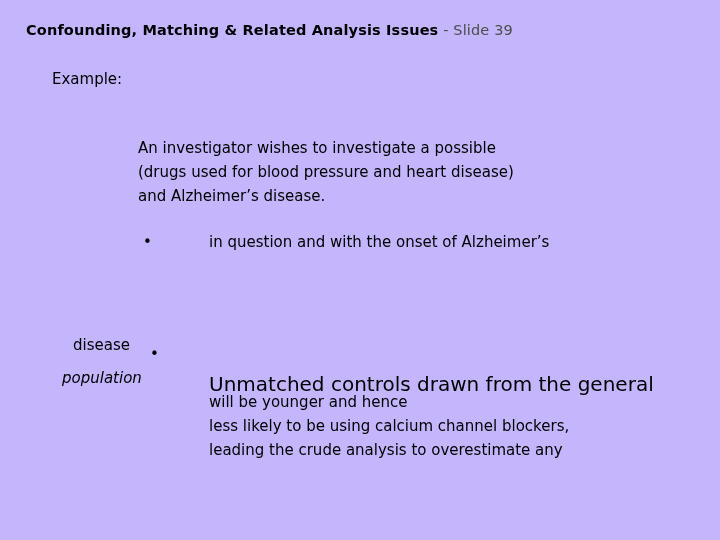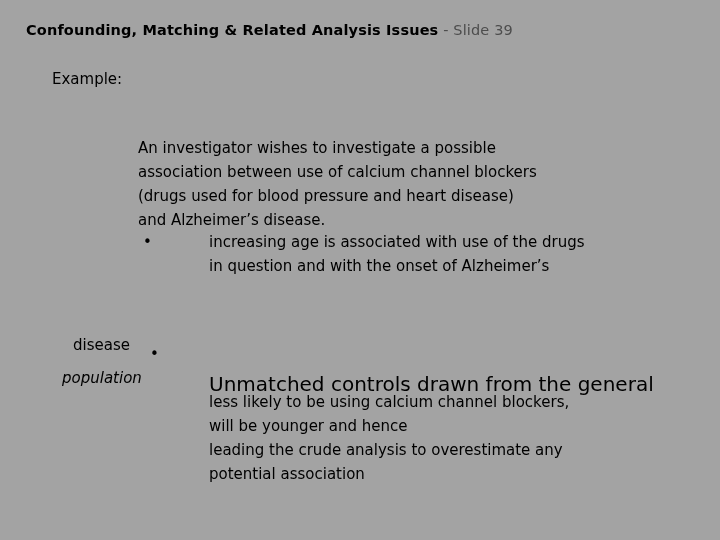--- a/index.html
+++ b/index.html
@@ -13,21 +13,21 @@
     position: relative;
     overflow: hidden;
     font-family: "DejaVu Sans", "Liberation Sans", sans-serif;
     color: #000000;
     -webkit-font-smoothing: none;
   }
 
   .slide {
     position: absolute;
     inset: 0;
-    background: #a3a3a3;
+    background: #c4b5fd;
   }
 
   
   .title-bar {
     position: absolute;
     left: 26px;
     top: 20px;
     width: 670px;
     height: 22px;
     white-space: nowrap;
@@ -145,35 +145,32 @@
 <div class="slide">
 
   <div class="title-bar">
     <span class="title-main">Confounding, Matching &amp; Related Analysis Issues</span><span class="title-suffix"> - Slide 39</span>
   </div>
 
   <div class="example-label">Example:</div>
 
   <div class="para-block">
     <div class="ln">An investigator wishes to investigate a possible</div>
-    <div class="ln">association between use of calcium channel blockers</div>
     <div class="ln">(drugs used for blood pressure and heart disease)</div>
     <div class="ln">and Alzheimer’s disease.</div>
   </div>
 
   <div class="bullet1-marker">•</div>
   <div class="bullet1-body">
-    <div class="ln">increasing age is associated with use of the drugs</div>
     <div class="ln">in question and with the onset of Alzheimer’s</div>
   </div>
   <div class="bullet1-orphan">disease</div>
 
   <div class="bullet2-marker">•</div>
   <div class="bullet2-body">Unmatched controls drawn from the general</div>
   <div class="bullet2-orphan">population</div>
   <div class="bullet2-cont">
+    <div class="ln">will be younger and hence</div>
     <div class="ln">less likely to be using calcium channel blockers,</div>
-    <div class="ln">will be younger and hence</div>
     <div class="ln">leading the crude analysis to overestimate any</div>
-    <div class="ln">potential association</div>
   </div>
 
 </div>
 
 </body></html>

